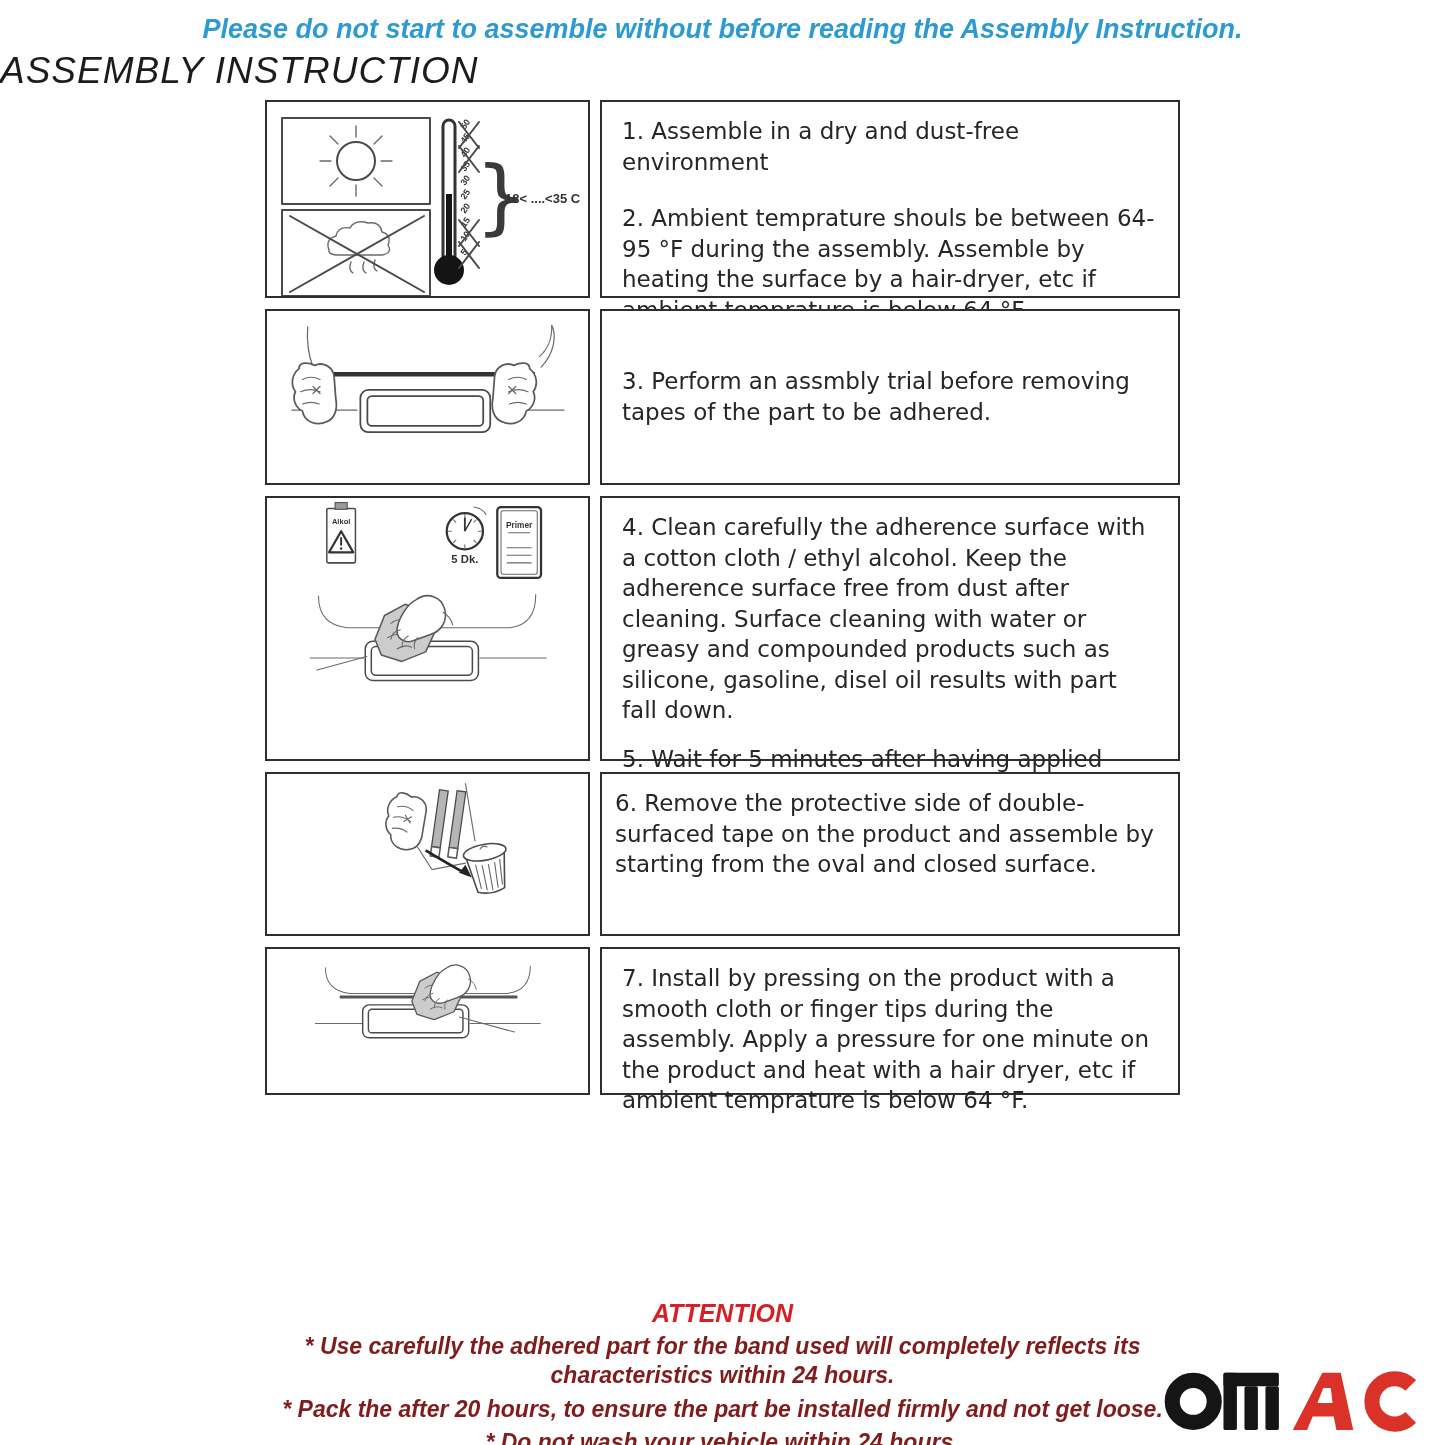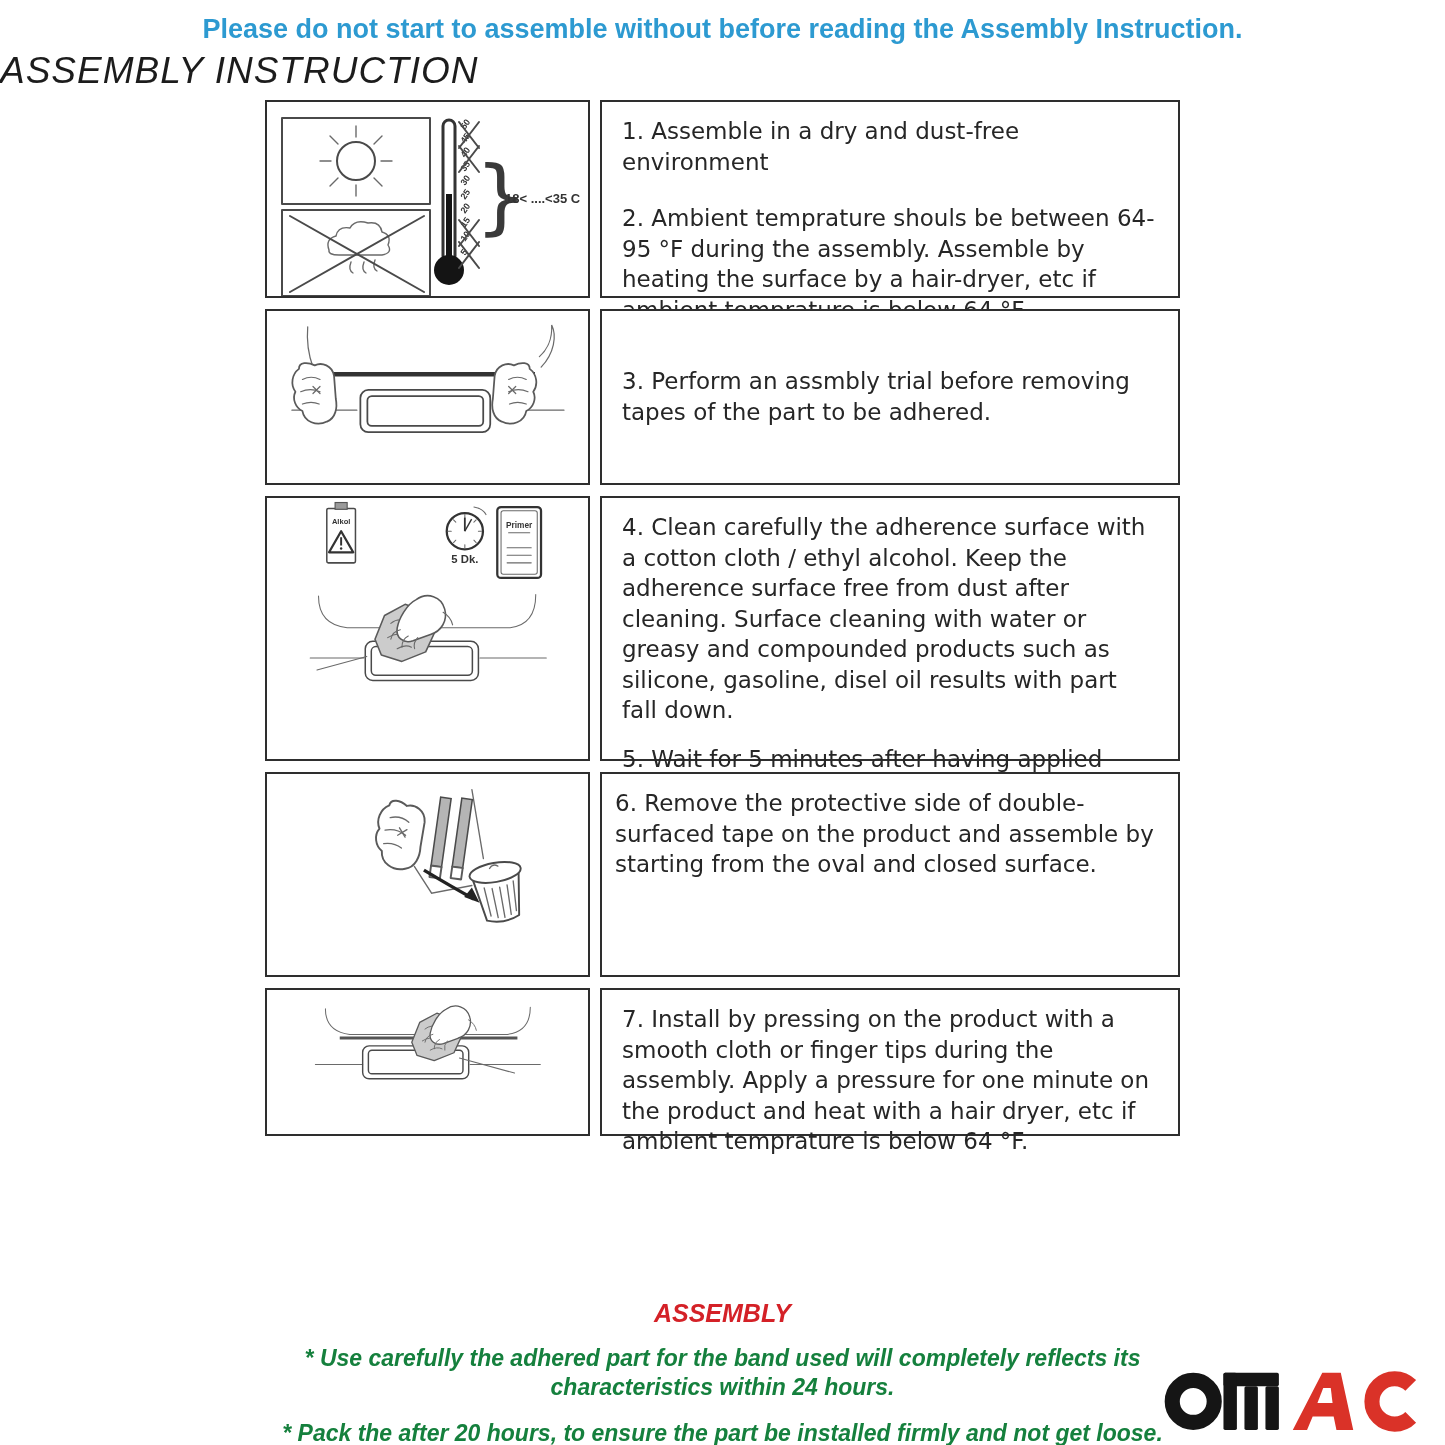--- a/index.html
+++ b/index.html
@@ -3,61 +3,61 @@
 <meta charset="utf-8">
 <style>
   html,body{margin:0;padding:0;}
   body{
     width:1445px;height:1445px;position:relative;overflow:hidden;
     background:#ffffff;color:#222;
     font-family:"DejaVu Sans",sans-serif;
   }
   .notice{
     position:absolute;top:14px;left:0;width:100%;text-align:center;
-    font-family:"Liberation Sans",sans-serif;font-weight:bold;
+    font-family:"Liberation Sans",sans-serif;font-style:italic;font-weight:bold;
     font-size:27px;color:#2d9ad1;
   }
   .title{
     position:absolute;top:50px;left:0;width:100%;text-align:left;
     font-family:"Liberation Sans",sans-serif;font-style:italic;
     font-size:37px;color:#1c1c1c;letter-spacing:1px;
   }
   .steps{position:absolute;top:100px;left:265px;width:915px;}
   .row{display:flex;gap:10px;margin-bottom:11px;}
   .cell{border:2px solid #2e2e2e;background:#fff;box-sizing:border-box;}
   .img-cell{flex:0 0 325px;width:325px;overflow:hidden;}
   .text-cell{flex:1;padding:14px 20px;font-size:23px;line-height:1.33;color:#262626;}
   .text-cell p{margin:0 0 26px 0;}
   .text-cell p:last-child{margin-bottom:0;}
   .r1 .cell{height:198px;}
   .r2 .cell{height:176px;}
   .r3 .cell{height:265px;}
   .r3 .text-cell p{margin-bottom:18px;}
-  .r4 .cell{height:205px;padding-left:13px;}
+  .r4 .cell{height:164px;padding-left:13px;}
   .r5 .cell{height:148px;}
   .r2 .text-cell{display:flex;flex-direction:column;justify-content:center;}
   .img-cell svg{display:block;width:100%;height:100%;}
 
   
   .ln{fill:none;stroke:#4a4a4a;stroke-width:2;stroke-linecap:round;stroke-linejoin:round;}
   .lnb{fill:none;stroke:#333;stroke-width:3;stroke-linecap:round;stroke-linejoin:round;}
   .thin{fill:none;stroke:#6a6a6a;stroke-width:1.4;stroke-linecap:round;}
   .hd{fill:#ffffff;stroke:#5a5a5a;stroke-width:2;stroke-linejoin:round;}
   .cloth{fill:#cccccc;stroke:#5a5a5a;stroke-width:2;stroke-linejoin:round;}
   .blk{fill:#141414;stroke:none;}
   .tape{fill:#b5b5b5;stroke:#4a4a4a;stroke-width:1.6;}
   .svgtxt{fill:#333;font-family:"Liberation Sans",sans-serif;font-weight:bold;}
 
   .attention{
     position:absolute;top:1299px;left:50%;transform:translateX(-50%);
     width:990px;text-align:center;
     font-family:"Liberation Sans",sans-serif;font-style:italic;font-weight:bold;
   }
   .attention-title{color:#d42127;font-size:25px;margin-bottom:3px;}
-  .attention p{margin:16px;font-size:23px;color:#15803d;line-height:1.28;}
+  .attention p{margin:4px;font-size:23px;color:#7f1d1d;line-height:1.28;}
   .logo{position:absolute;right:20px;bottom:12px;width:262px;height:80px;}
   .sr{position:absolute;width:1px;height:1px;overflow:hidden;clip:rect(0 0 0 0);white-space:nowrap;}
 </style>
 </head>
 <body>
 
 <div class="page">
 
   <div class="notice">Please do not start to assemble without before reading the Assembly Instruction.</div>
   <div class="title">ASSEMBLY INSTRUCTION</div>
@@ -267,21 +267,21 @@
         </svg>
       </div>
       <div class="cell text-cell">
         <p>7. Install by pressing on the product with a smooth cloth or finger tips during the assembly. Apply a pressure for one minute on the product and heat with a hair dryer, etc if ambient temprature is below 64 °F.</p>
       </div>
     </div>
 
   </div>
 
   <div class="attention">
-    <div class="attention-title">ASSEMBLY</div>
+    <div class="attention-title">ATTENTION</div>
     <p>* Use carefully the adhered part for the band used will completely reflects its characteristics within 24 hours.</p>
     <p>* Pack the after 20 hours, to ensure the part be installed firmly and not get loose.</p>
     <p>* Do not wash your vehicle within 24 hours.</p>
   </div>
 
   <div class="logo">
     <span class="sr">OMAC</span>
     <svg viewBox="0 0 312 92" width="262" height="80">
       <circle cx="36" cy="56" r="25" fill="none" stroke="#151515" stroke-width="18"></circle>
       <g fill="#151515">

